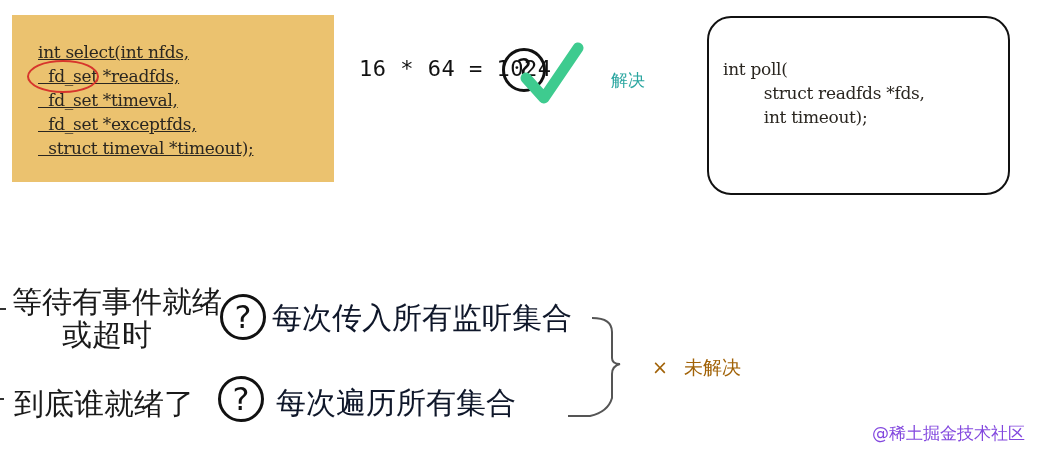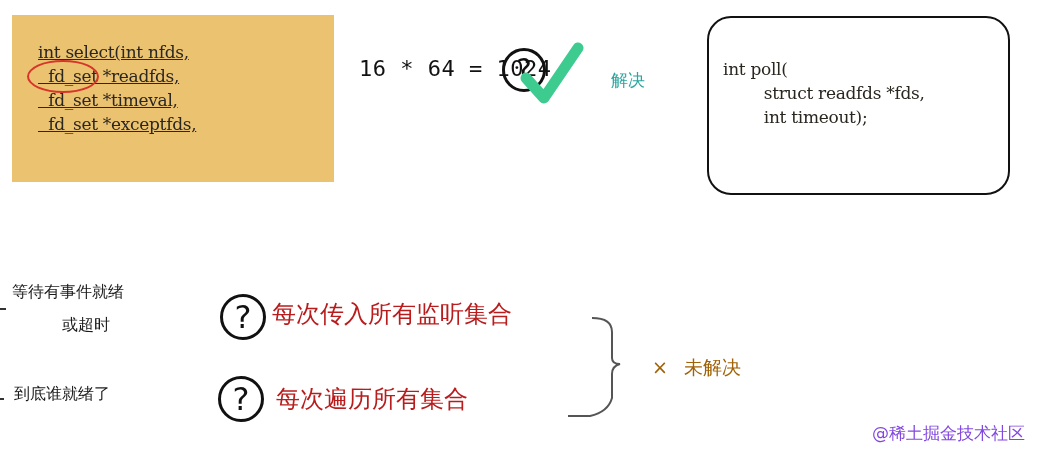--- a/index.html
+++ b/index.html
@@ -9,40 +9,40 @@
   .select-box { left:12px; top:15px; width:322px; height:167px; background:#ebc26f; }
   .code { font-family:"DejaVu Serif", serif; font-size:17px; color:#2a2620; line-height:24px; white-space:pre; letter-spacing:-0.3px; }
   .select-code { left:38px; top:40px;text-decoration:underline; }
   .fdset-circle { left:27px; top:60px; width:68px; height:29px; border:2px solid #d7352c; border-radius:50%; }
   .equation { left:336px; top:56px; font-family:"DejaVu Sans Mono", monospace; font-size:22px; color:#111; letter-spacing:0.5px;margin-left:23px; }
   .qcircle { border:3px solid #111; border-radius:50%; text-align:center; color:#111; font-family:"DejaVu Sans", sans-serif; box-sizing:border-box; }
   .q1 { left:502px; top:48px; width:44px; height:44px; font-size:30px; line-height:38px; }
   .resolved { left:563px; top:69px; font-size:17px; color:#2aa6a0;margin-left:48px; }
   .poll-box { left:707px; top:16px; width:303px; height:179px; border:2px solid #111; border-radius:24px; box-sizing:border-box; }
   .poll-code { left:723px; top:57px; }
-  .label { font-size:16px; color:#1a1a1a; }
+  .label { font-size:30px; color:#1a1a1a; }
   .lbl1a { left:12px; top:282px; }
   .lbl1b { left:62px; top:315px; }
   .lbl2 { left:14px; top:384px; }
   .q2 { left:220px; top:294px; width:46px; height:46px; font-size:32px; line-height:40px; }
   .q3 { left:218px; top:376px; width:46px; height:46px; font-size:32px; line-height:40px; }
-  .red { color:#b91c1c; font-size:24px; font-family:"DejaVu Serif", serif; }
+  .red { color:#0f172a; font-size:30px; font-family:"DejaVu Serif", serif; }
   .red1 { left:272px; top:298px; }
   .red2 { left:276px; top:383px; }
   .unresolved { left:652px; top:355px; font-size:19px; color:#a16207; }
   .unresolved .x { margin-right:16px; }
   .watermark { left:872px; top:422px; font-size:17px; color:#6d28d9; opacity:0.85; }
   .tick { left:0; top:308px; width:6px; height:2px; background:#333; }
   .tick2 { left:0; top:398px; width:4px; height:2px; background:#333; }
 </style>
 </head>
 <body>
 
 <div class="abs select-box"></div>
-<div class="abs code select-code"><div>int select(int nfds,</div><div>  fd_set *readfds,</div><div>  fd_set *timeval,</div><div>  fd_set *exceptfds,</div></div>
+<div class="abs code select-code"><div>int select(int nfds,</div><div>  fd_set *readfds,</div><div>  fd_set *timeval,</div><div>  fd_set *exceptfds,</div><div>  struct timeval *timeout);</div></div>
 <div class="abs fdset-circle"></div>
 
 <div class="abs equation">16 * 64 = 1024</div>
 <div class="abs qcircle q1">?</div>
 <svg class="abs" style="left:520px;top:40px" width="65" height="66">
   <path d="M6 38 L24 58 L58 8" stroke="#3ecb8f" stroke-width="11" fill="none" stroke-linecap="round" stroke-linejoin="round"></path>
 </svg>
 <div class="abs resolved">解决</div>
 
 <div class="abs poll-box"></div>

